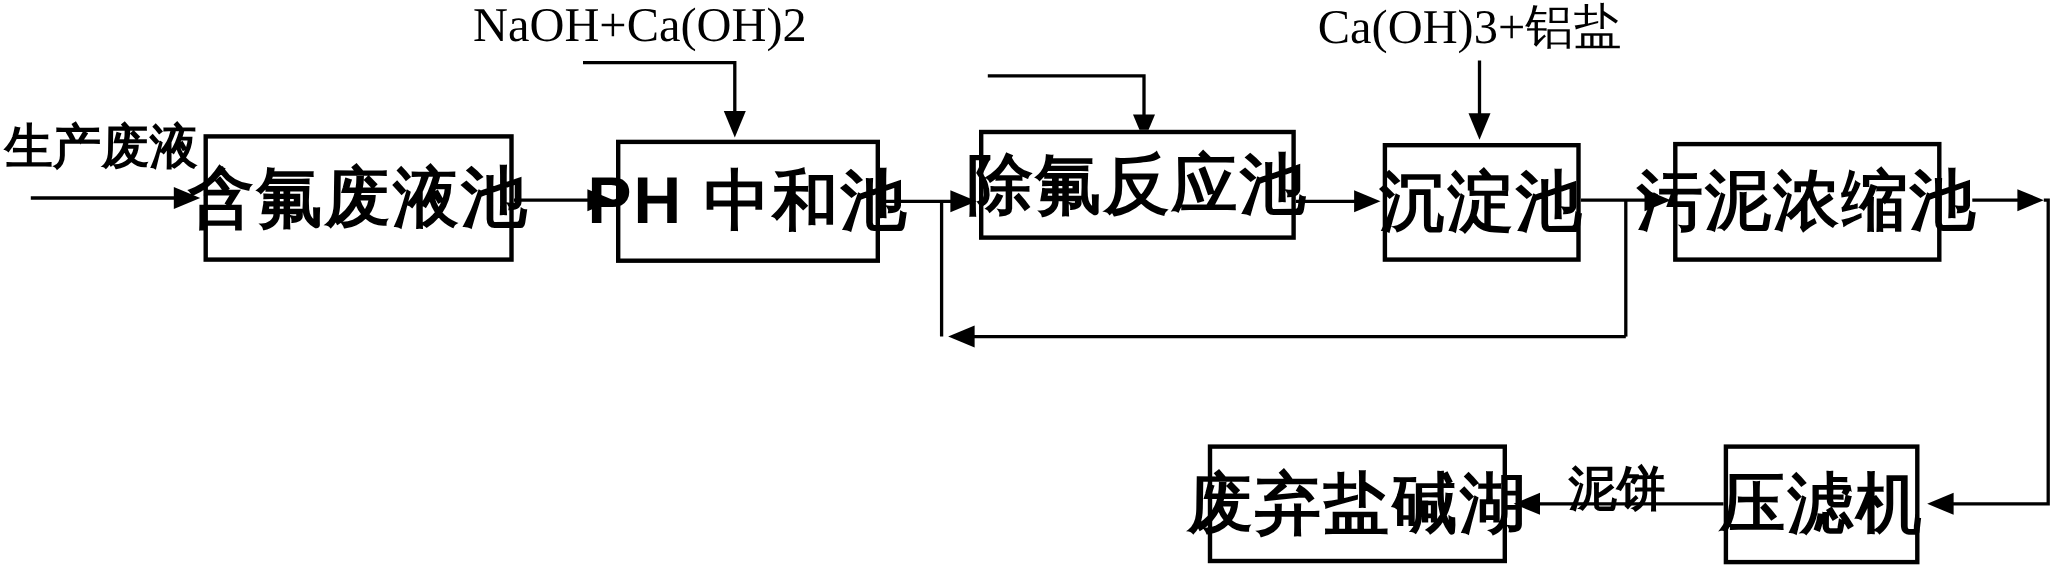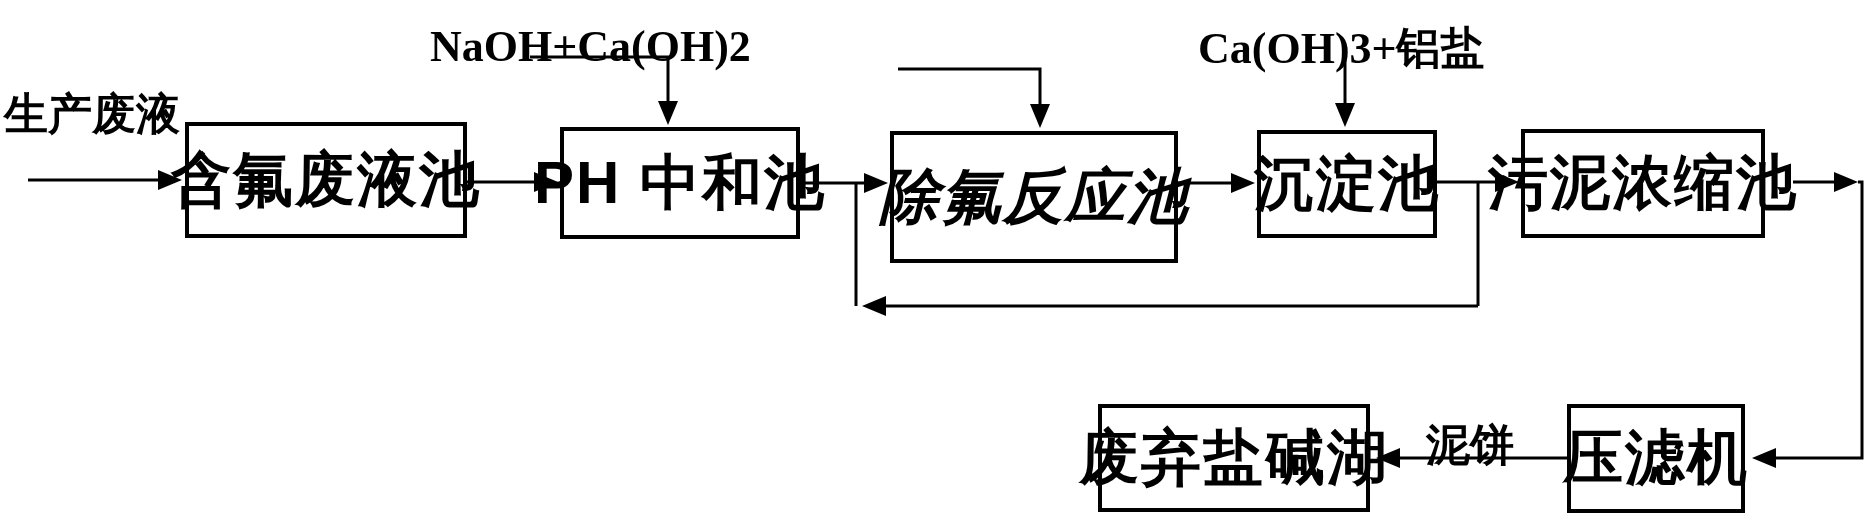--- a/index.html
+++ b/index.html
@@ -42,34 +42,33 @@
     white-space: nowrap;
     line-height: 1.05;
   }
   .lbl.cjk-bold {
     font-family: "Liberation Sans", "DejaVu Sans", sans-serif;
     font-weight: 700;
     font-size: 44px;
   }
   .lbl.chem {
     font-family: "Liberation Serif", "DejaVu Serif", serif;
-    font-weight: 700;
+    font-weight: 400;
     font-size: 44px;
-    margin-top: 24px;
   }
   
   #n-fluoride-pool   { left: 185px;  top: 122px; width: 282px; height: 116px; }
   #n-ph-pool         { left: 560px;  top: 127px; width: 240px; height: 112px; }
-  #n-defluor-reactor { left: 890px;  top: 131px; width: 288px; height: 132px; font-style: italic; }
+  #n-defluor-reactor { left: 890px;  top: 118px; width: 288px; height: 100px; }
   #n-sediment-pool   { left: 1257px; top: 130px; width: 180px; height: 108px; }
   #n-sludge-thickener{ left: 1521px; top: 129px; width: 244px; height: 109px; }
   #n-salt-lake       { left: 1098px; top: 404px; width: 272px; height: 108px; }
   #n-filter-press    { left: 1567px; top: 404px; width: 178px; height: 109px; }
 
-  #l-source   { left: 4px;    top: 91px; }
+  #l-source   { left: 4px;    top: 111px; }
   #l-naoh     { left: 430px;  top: 0px;  }
   #l-cacl2    { left: 892px;  top: 2px;  }
   #l-caoh-al  { left: 1198px; top: 2px;  }
   #l-mudcake  { left: 1426px; top: 392px; margin-top: 30px; }
 </style>
 </head>
 <body>
 
 <div class="canvas">
 

